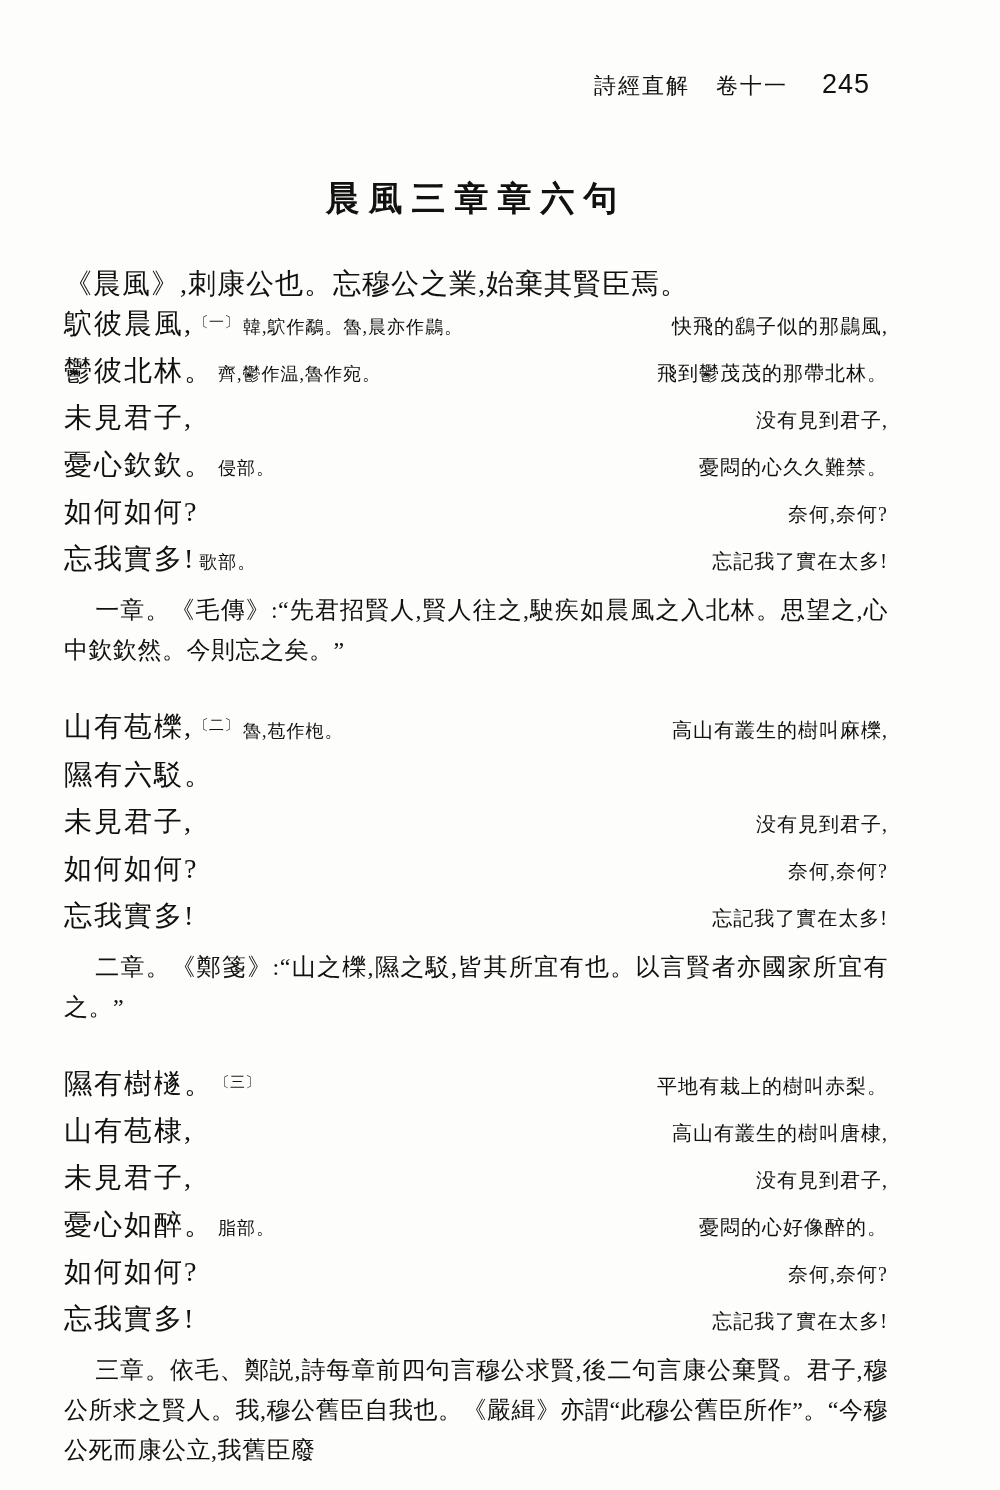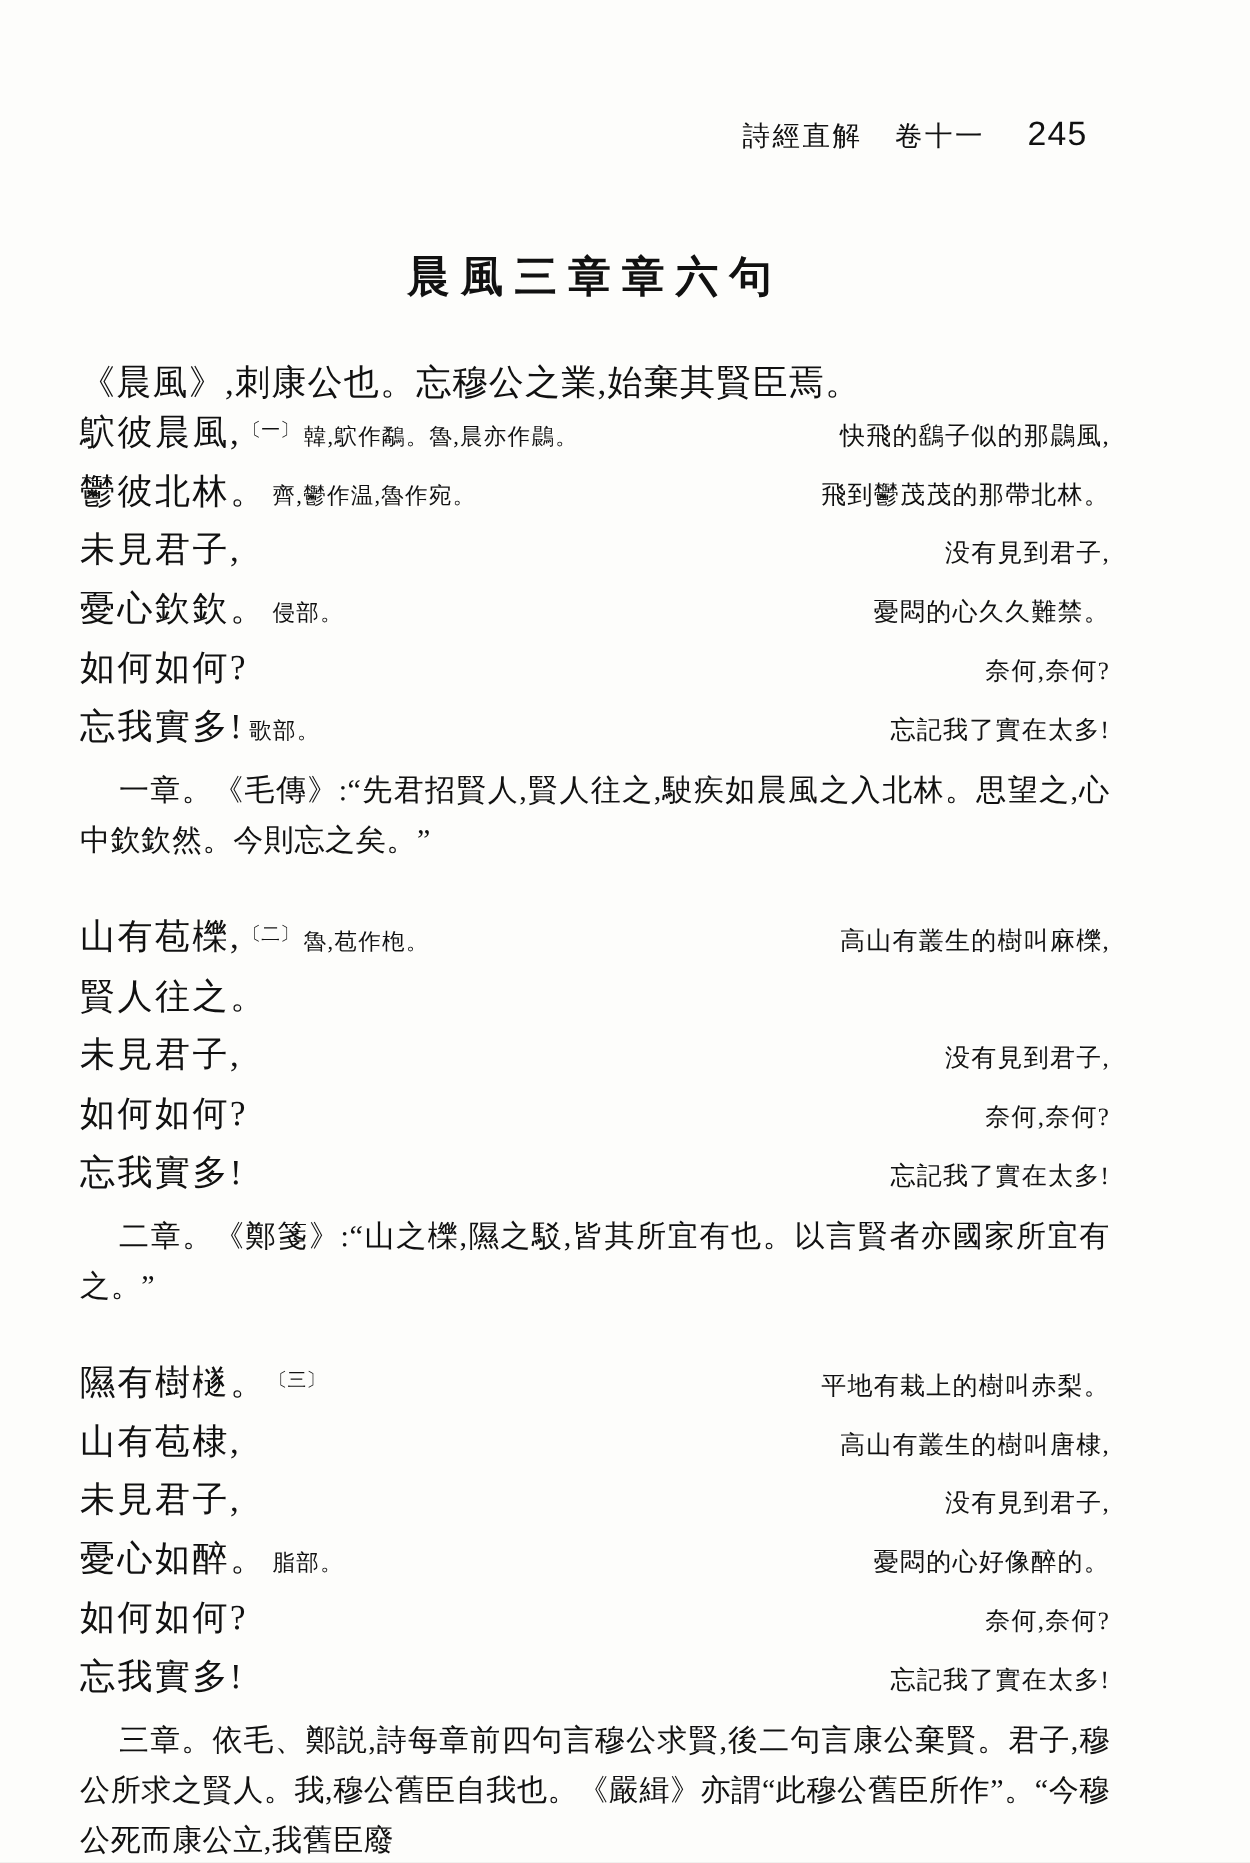--- a/index.html
+++ b/index.html
@@ -9,40 +9,40 @@
     margin:0 auto;
     background:#fdfdfb;
     overflow:hidden;
     font-family:"Liberation Serif","DejaVu Serif",serif;
     color:#111;
   }
   .content{padding:0 112px 0 64px;}
 
   
   .running-header{
-    margin-top:92px;
+    margin-top:69px;
     text-align:right;
     padding-right:18px;
     font-size:22px;
     letter-spacing:2px;
     white-space:nowrap;
   }
   .running-header .vol{margin-left:26px;}
   .running-header .pagenum{
     margin-left:34px;
     font-family:"Liberation Sans","DejaVu Sans",sans-serif;
     font-size:27px;
     letter-spacing:1px;
   }
 
   
   .poem-title{
     margin:78px 0 0 0;
     text-align:center;
-    font-family:Liberation Sans, sans-serif;
+    font-family:Liberation Serif, serif;
     font-weight:bold;
     font-size:34px;
     letter-spacing:9px;
     line-height:40px;
   }
 
   
   .preface{
     margin:48px 0 0 0;
     font-size:28px;
@@ -127,21 +127,21 @@
       </div>
       <p class="commentary">一章。《毛傳》:“先君招賢人,賢人往之,駛疾如晨風之入北林。思望之,心中欽欽然。今則忘之矣。”</p>
     </section>
 
     <section class="stanza">
       <div class="vrow">
         <span><span class="verse">山有苞櫟,</span><sup class="fref">〔二〕</sup><span class="note">魯,苞作枹。</span></span>
         <span class="trans">高山有叢生的樹叫麻櫟,</span>
       </div>
       <div class="vrow">
-        <span><span class="verse">賢人往之。</span></span>
+        <span><span class="verse">隰有六駁。</span></span>
       </div>
       <div class="vrow">
         <span><span class="verse">未見君子,</span></span>
         <span class="trans">没有見到君子,</span>
       </div>
       <div class="vrow">
         <span><span class="verse">如何如何?</span></span>
         <span class="trans">奈何,奈何?</span>
       </div>
       <div class="vrow">

